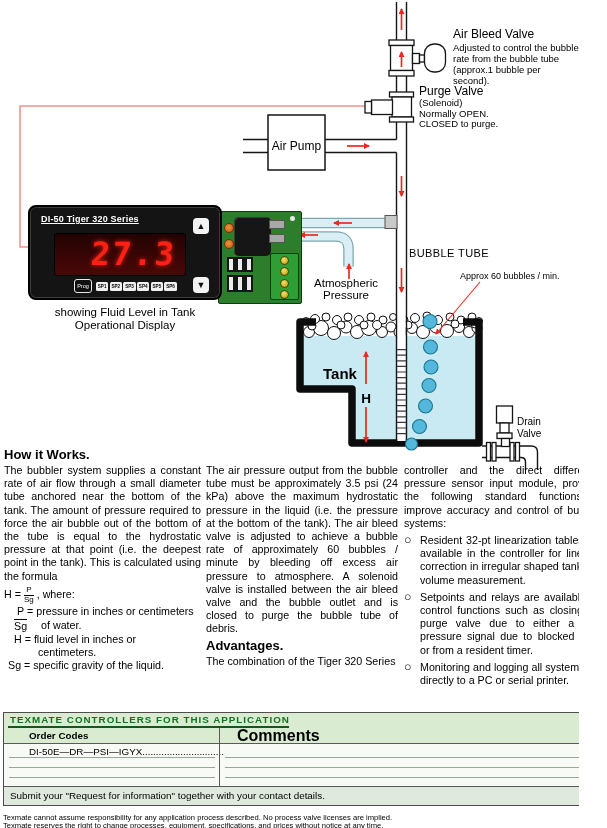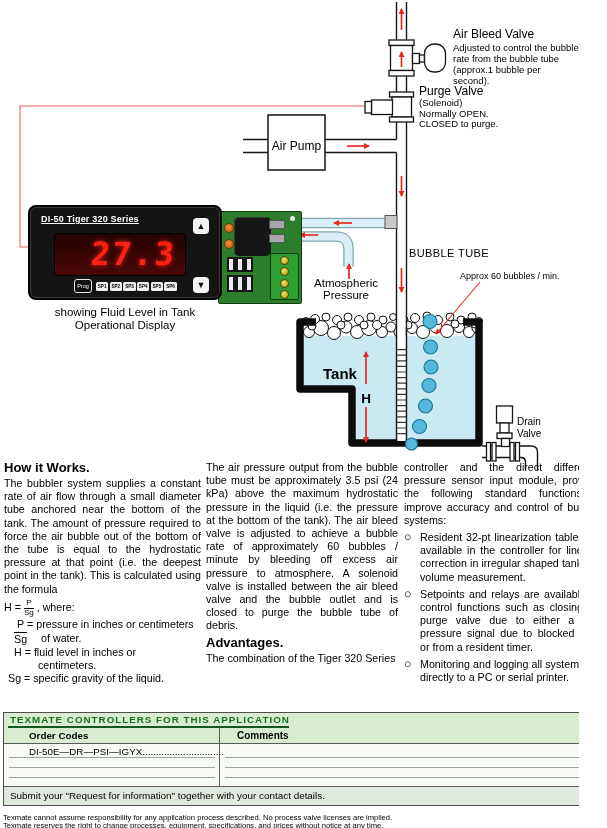--- a/index.html
+++ b/index.html
@@ -56,25 +56,25 @@
   .knob1{left:5px;top:11px;} .knob2{left:5px;top:27px;}
   .dip{position:absolute;left:8px;width:26px;border:2px solid #161616;box-sizing:border-box;
     background:repeating-linear-gradient(90deg,#ececec 0 4.5px,#161616 4.5px 8.8px);}
   .dip1{top:45px;height:15px;} .dip2{top:63px;height:17px;}
   .term{position:absolute;left:51px;top:41px;width:29px;height:47px;background:var(--terminal-green,#2f9e35);
     border:1px solid #083f08;border-radius:2px;box-sizing:border-box;}
   .tscrew{width:9px;height:9px;border-radius:50%;margin:2.2px auto 0;
     background:radial-gradient(circle at 40% 35%,#f0e070,#c9ae1d 70%,#8a7410);border:1px solid #4c420a;box-sizing:border-box;}
 
   
-  .col{position:absolute;top:461px;font-size:10.7px;line-height:13.2px;}
+  .col{position:absolute;top:448px;font-size:10.7px;line-height:13.2px;}
   .col1{left:4px;width:197px;} .col2{left:206px;width:192px;} .col3{left:404px;width:199px;}
   .h-works{font-size:13px;line-height:14px;font-weight:bold;margin-bottom:2px;}
   .para{margin:0;text-align:justify;}
-  .mt16{}
+  .mt16{margin-top:16px;}
   .mt3{margin-top:3px;}
   .f-line{margin:3px 0 1px;}
   .frac{display:inline-block;vertical-align:-4px;text-align:center;font-size:8px;line-height:1.1;}
   .frac .n,.fd-left .n{display:block;border-bottom:1px solid #000;padding:0 2px;}
   .frac .d,.fd-left .d{display:block;}
   .fracdef{display:flex;margin-left:10px;}
   .fd-left{text-align:center;}
   .fd-right{}
   .fd-right span{display:block;}
   .fd-right .w2{margin-left:14px;}
@@ -86,21 +86,21 @@
   .bchar{width:16px;font-size:12.5px;line-height:13.2px;}
   .btext{flex:1;text-align:justify;}
 
   
   .apptable{position:absolute;left:3px;top:712px;width:592px;border:1.6px solid #4e4e4e;background:#f7faf5;box-sizing:border-box;}
   .t-title{position:relative;height:14.5px;background:var(--table-green,#d9ecd2);line-height:14.5px;padding-left:6px;
     font-size:9.8px;font-weight:bold;letter-spacing:1px;color:var(--table-title-green,#12721f);}
   .t-underline{position:absolute;left:4px;bottom:0;width:281px;height:1.7px;background:#14581d;}
   .t-head{position:relative;height:15px;background:var(--table-green,#d9ecd2);border-bottom:1.2px solid #5a5a5a;line-height:15px;}
   .th1{position:absolute;left:25px;font-size:9.8px;font-weight:bold;}
-  .th2{position:absolute;left:233px;font-size:10px;font-weight:bold;}
+  .th2{position:absolute;left:233px;font-size:16px;font-weight:bold;}
   .t-body{position:relative;height:42px;background:#f7faf5;}
   .code{position:absolute;left:25px;top:2px;font-size:9.8px;}
   .rule{position:absolute;height:1px;background:#9aa89a;}
   .rl{left:5px;width:206px;} .rr{left:221px;width:364px;}
   .ry1{top:13px;} .ry2{top:23px;} .ry3{top:33px;}
   .t-divider{position:absolute;left:215px;top:14.5px;width:1.3px;height:58px;background:#5a5a5a;}
   .t-note{border-top:1.2px solid #5a5a5a;background:#dfe9dd;padding:3px 6px 4px;font-size:9.9px;line-height:11.6px;}
 
   .footer{position:absolute;left:3px;top:814px;font-size:7.6px;line-height:8.4px;}
 </style>

